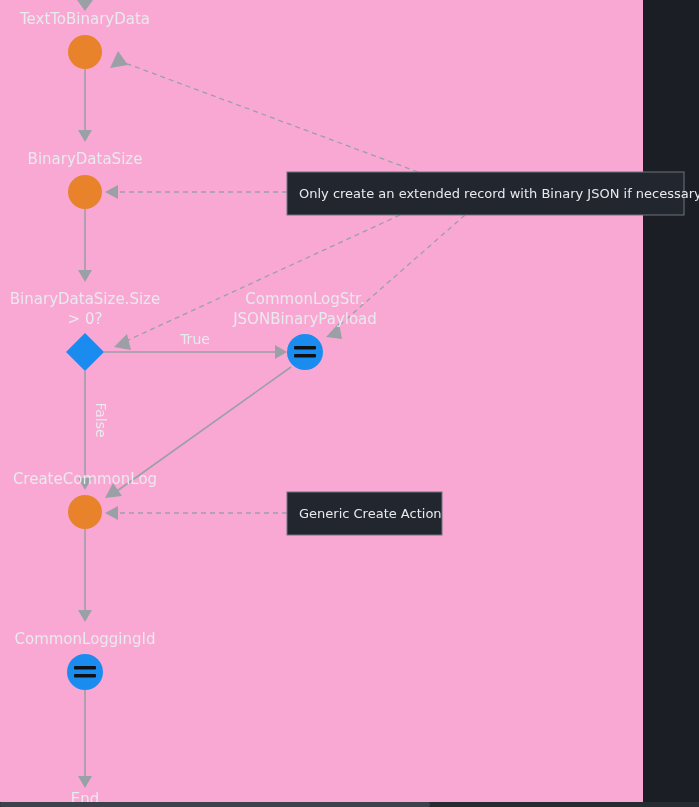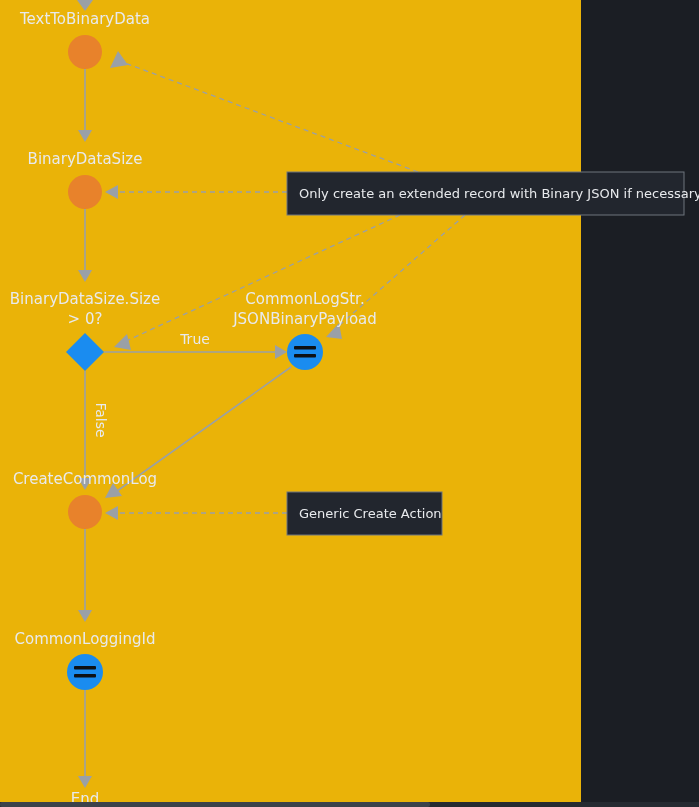--- a/index.html
+++ b/index.html
@@ -9,23 +9,23 @@
     background: #1b1e24;
   }
   body {
     width: 699px;
     height: 807px;
     overflow: hidden;
     font-family: "DejaVu Sans", "Liberation Sans", sans-serif;
   }
   #diagram-root {
     position: relative;
-    width: 581px;
+    width: 643px;
     height: 807px;
-    background: #eab308;
+    background: #f9a8d4;
   }
   svg.canvas {
     position: absolute;
     top: 0;
     left: 0;
     width: 699px;
     height: 807px;
     display: block;
   }
   .node-label {

